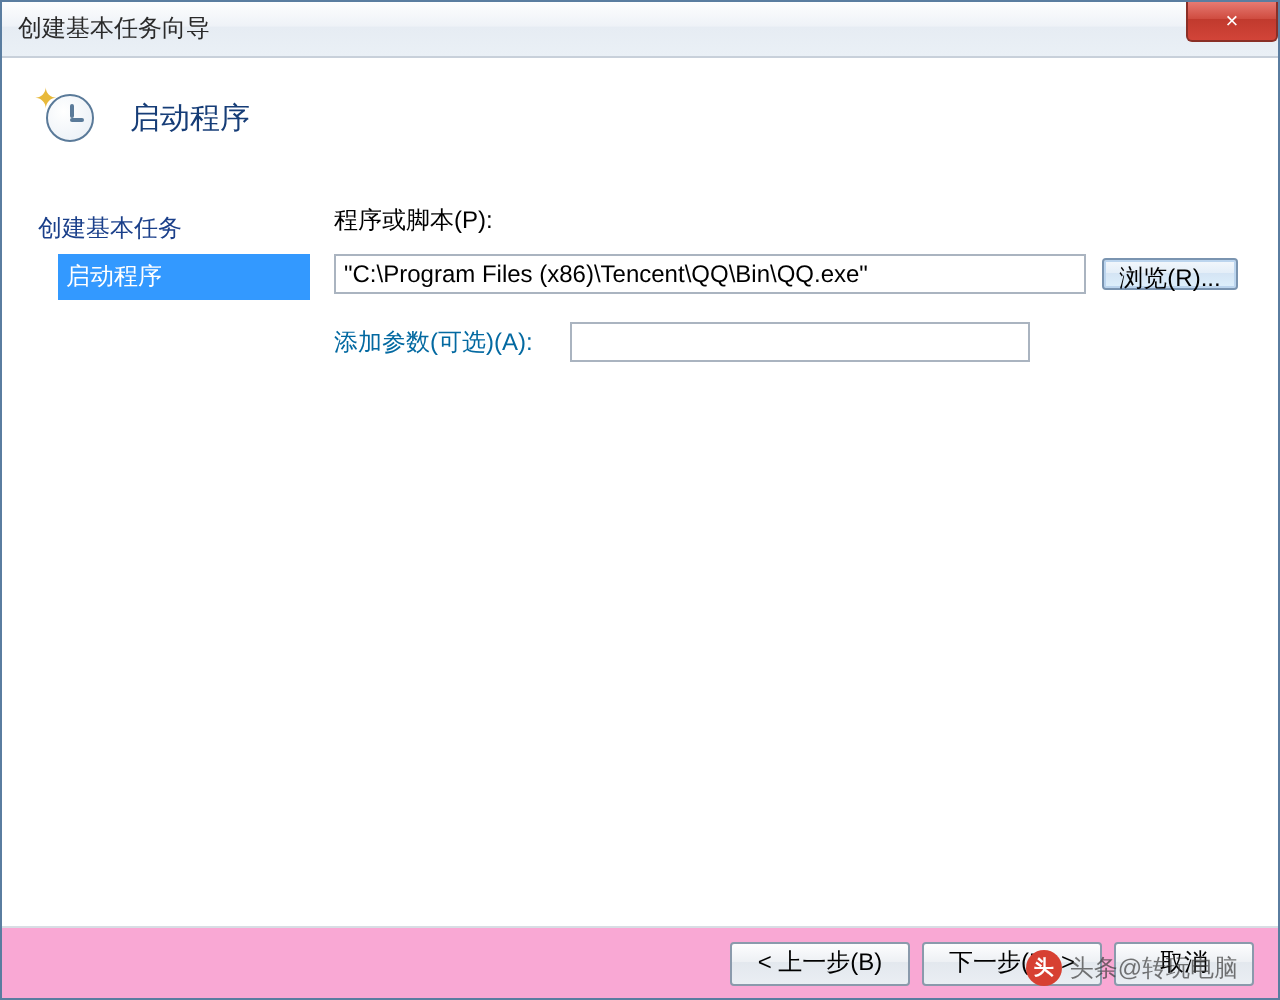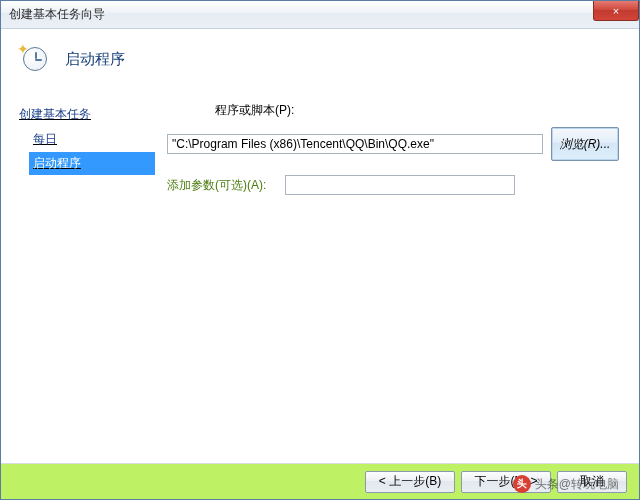--- a/index.html
+++ b/index.html
@@ -77,21 +77,20 @@
   }
   .header-title { font-size: 15px; color: #163d77; }
   .body-area {
     flex: 1;
     display: flex;
     border-top: 1px solid #fff;
   }
   .sidebar {
     width: 160px;
     padding: 6px 0 0 18px;
-    text-decoration: underline;
   }
   .side-item {
     color: #1a3f8a;
     padding: 4px 0;
     cursor: default;
   }
   .side-sub {
     padding-left: 14px;
     color: #1a3f8a;
   }
@@ -107,47 +106,46 @@
     padding: 6px 20px 0 6px;
   }
   .form-row {
     display: flex;
     align-items: center;
     margin-bottom: 14px;
     gap: 8px;
   }
   .form-label {
     width: 110px;
-    color: #4d7c0f;
+    color: #0369a1;
   }
   .form-input {
     flex: 1;
     height: 20px;
     border: 1px solid #aab4c0;
     padding: 1px 4px;
     font-size: 12px;
     font-family: inherit;
     background: #fff;
   }
   .browse-btn {
-    height: 34px;
+    height: 16px;
     min-width: 68px;
     border: 1px solid #7a94b0;
     background: linear-gradient(#f4f8fc, #e4eef8 45%, #d4e4f4 46%, #def0fc);
     font-size: 12px;
     font-family: inherit;
     cursor: default;
     border-radius: 2px;
     box-shadow: 0 0 0 1px #bcd5ee inset;
-    font-style: italic;
   }
   .footer {
     height: 36px;
     border-top: 1px solid #d8dde4;
-    background: #bef264;
+    background: #f9a8d4;
     display: flex;
     align-items: center;
     justify-content: flex-end;
     padding: 0 12px;
     gap: 6px;
     position: relative;
   }
   .nav-btn {
     height: 22px;
     min-width: 90px;
@@ -191,26 +189,25 @@
     <div class="header-icon">
       <span class="spark">✦</span>
       <div class="clock-circ"></div>
     </div>
     <div class="header-title">启动程序</div>
   </div>
 
   <div class="body-area">
     <div class="sidebar">
       <div class="side-item">创建基本任务</div>
-      <div class="side-item side-sub">每日</div>
       <div class="side-selected">启动程序</div>
     </div>
 
     <div class="form-area">
-      <div style="margin-bottom:8px;margin-left:48px;">程序或脚本(P):</div>
+      <div style="margin-bottom:8px;">程序或脚本(P):</div>
       <div class="form-row">
         <input class="form-input" type="text" value="&quot;C:\Program Files (x86)\Tencent\QQ\Bin\QQ.exe&quot;" style="">
         <button class="browse-btn">浏览(R)...</button>
       </div>
       <div class="form-row">
         <div class="form-label">添加参数(可选)(A):</div>
         <input class="form-input" type="text" style="max-width: 230px;" value="">
       </div>
     </div>
   </div>

